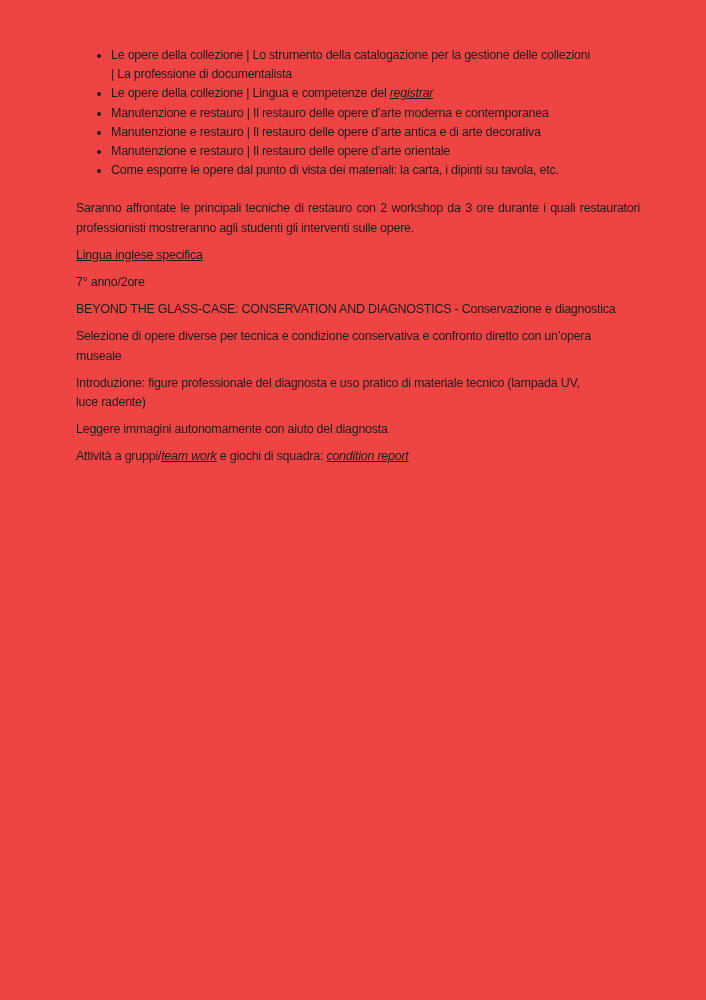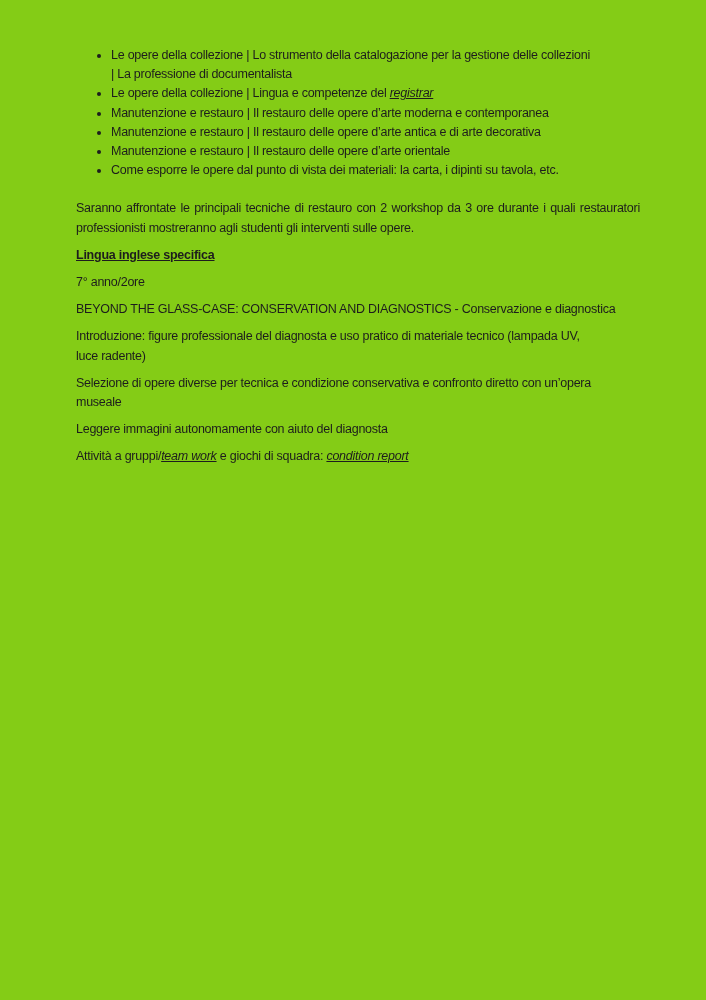--- a/index.html
+++ b/index.html
@@ -8,40 +8,40 @@
     background: #ffffff;
     font-family: "Liberation Sans", sans-serif;
     font-size: 12.5px;
     line-height: 19.2px;
     letter-spacing: -0.25px;
     color: #1d1d1d;
   }
   .page {
     position: relative;
     width: 706px; height: 1000px;
-    background: #84cc16;
+    background: #ef4444;
     overflow: hidden;
   }
   .content {
     position: absolute;
     left: 68px; top: 46px;
     width: 580px;
   }
   ul.bullet-list {
     margin: 0;
     padding: 0 0 0 43px;
     list-style: disc outside;
   }
   ul.bullet-list li { margin: 0; padding: 0; }
   .para { margin: 8px; }
   .para-gap { margin-top: 19px; }
   .justify { text-align: justify; }
   .nowrap { white-space: nowrap; }
   .run-italic { font-style: italic; text-decoration: underline; }
-  .run-bold-underline { font-weight: bold; text-decoration: underline; text-align: center; }
+  .run-bold-underline { font-weight: normal; text-decoration: underline; text-align: center; }
 </style>
 </head>
 <body>
 
 <div class="page">
   <div class="content">
 
     <ul class="bullet-list">
         <li><span>Le opere della collezione | Lo strumento della catalogazione per la gestione delle collezioni</span><br><span>| La professione di documentalista</span></li>
         <li><span>Le opere della collezione | Lingua e competenze del </span><span class="run-italic">registrar</span></li>
@@ -53,23 +53,23 @@
 
     <p class="para para-gap justify"><span>Saranno affrontate le principali tecniche di restauro con 2 workshop da 3 ore durante i quali restauratori professionisti mostreranno agli studenti gli interventi sulle opere.</span></p>
 
     <p class="para"><span class="run-bold-underline">Lingua inglese specifica</span></p>
 
     <p class="para"><span>7° anno/2ore</span></p>
 
     <p class="para nowrap"><span>BEYOND THE GLASS-CASE: CONSERVATION AND DIAGNOSTICS - Conservazione e diagnostica</span></p>
 
 
+    <p class="para"><span>Selezione di opere diverse per tecnica e condizione conservativa e confronto diretto con un’opera</span><br><span>museale</span></p>
+
     <p class="para"><span>Introduzione: figure professionale del diagnosta e uso pratico di materiale tecnico (lampada UV,</span><br><span>luce radente)</span></p>
-
-    <p class="para"><span>Selezione di opere diverse per tecnica e condizione conservativa e confronto diretto con un’opera</span><br><span>museale</span></p>
 
 
     <p class="para"><span>Leggere immagini autonomamente con aiuto del diagnosta</span></p>
 
     <p class="para"><span>Attività a gruppi/</span><span class="run-italic">team work</span><span> e giochi di squadra: </span><span class="run-italic">condition report</span></p>
 
   </div>
 </div>
 
 </body></html>

